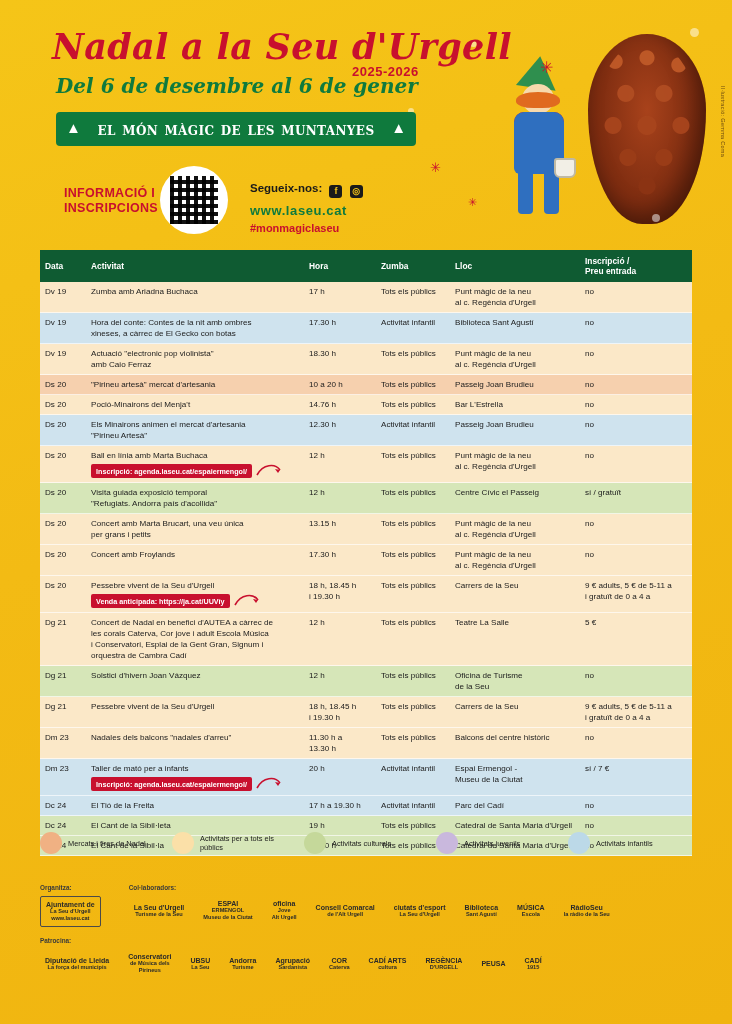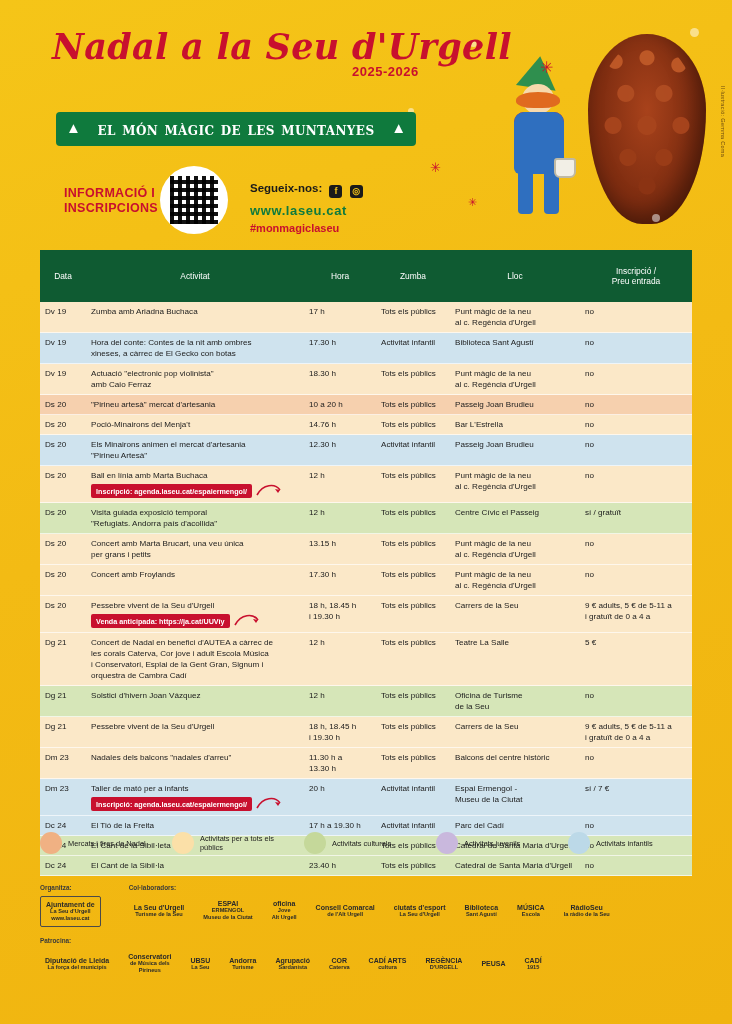--- a/index.html
+++ b/index.html
@@ -145,23 +145,23 @@
     background:#2f6fbf; border-radius:4px; }
   .elf .bucket { position:absolute; left:58px; top:96px; width:22px;height:20px;
     background:#f2efe6; border-radius:3px 3px 6px 6px; border:2px solid #bfb9a4;}
   .star { position:absolute; color:#c8102e; font-size:16px; }
   .snow { position:absolute; border-radius:50%; background:rgba(255,255,255,.5); }
 
   
   .table-wrap { position:absolute; left:40px; top:250px; width:652px; }
   table { width:100%; border-collapse:collapse; font-size:8.1px; color:#1b1b1b; }
   thead th {
-    background:#0f5b32; color:#fff; text-align:center;
-    font-size:8.4px; font-weight:normal;
-    padding:16px 5px; vertical-align:middle;
+    background:#0f5b32; color:#fff; text-align:left;
+    font-size:8.4px; font-weight:bold;
+    padding:6px 5px; vertical-align:middle;
   }
   tbody td {
     padding:4px 5px; vertical-align:top; line-height:11px;
     border-bottom:1px solid rgba(255,255,255,.65);
   }
   .c-date { width:46px; }
   .c-act  { width:218px; }
   .c-hora { width:72px; }
   .c-tipus{ width:74px; }
   .c-lloc { width:130px; }
@@ -231,20 +231,21 @@
     </div>
     <div class="star" style="left:540px;top:58px;">✳</div>
     <div class="star" style="left:430px;top:160px;font-size:13px;">✳</div>
     <div class="star" style="left:468px;top:196px;font-size:11px;">✳</div>
     <div class="snow" style="left:470px;top:40px;width:7px;height:7px;"></div>
     <div class="snow" style="left:690px;top:28px;width:9px;height:9px;"></div>
     <div class="snow" style="left:408px;top:108px;width:6px;height:6px;"></div>
     <div class="snow" style="left:652px;top:214px;width:8px;height:8px;"></div>
 
     <div class="title-main">Nadal a la Seu d'Urgell</div>
+    <div class="title-sub">Del 6 de desembre al 6 de gener</div>
     <div class="title-years">2025-2026</div>
 
     <div class="band">
       <span class="tree l">▲</span>
       <span class="tree r">▲</span>
       <div class="band-text">el món màgic de les muntanyes</div>
     </div>
 
     <div class="info-label">INFORMACIÓ I<br>INSCRIPCIONS</div>
 

